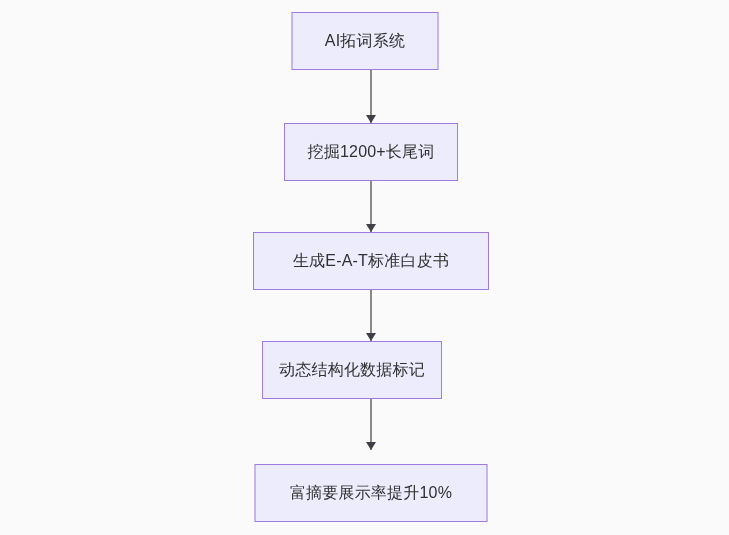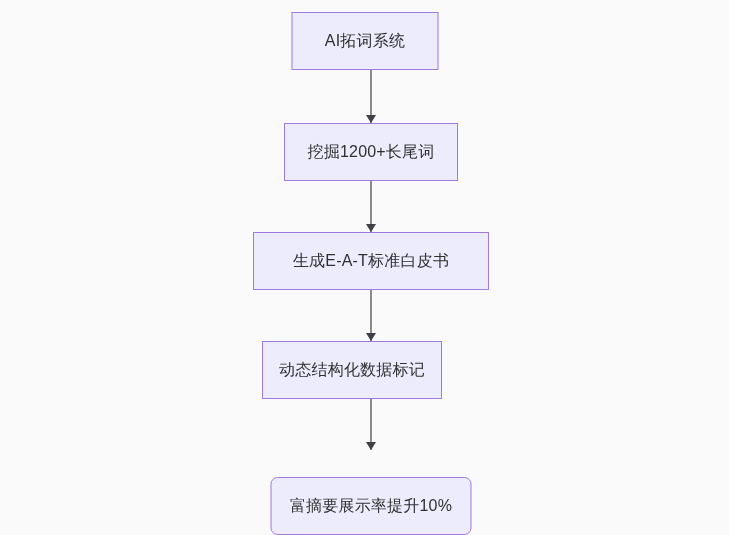--- a/index.html
+++ b/index.html
@@ -97,17 +97,17 @@
   </div>
 
   <div class="node" style="left:371px; top:232px; width:236px;">
     <span class="node-label">生成E-A-T标准白皮书</span>
   </div>
 
   <div class="node" style="left:352px; top:341px; width:180px;">
     <span class="node-label">动态结构化数据标记</span>
   </div>
 
-  <div class="node" style="left:371px; top:477px; width:201px;border-radius:7px;">
+  <div class="node" style="left:371px; top:464px; width:233px;">
     <span class="node-label">富摘要展示率提升10%</span>
   </div>
 
 </div>
 
 </body></html>

